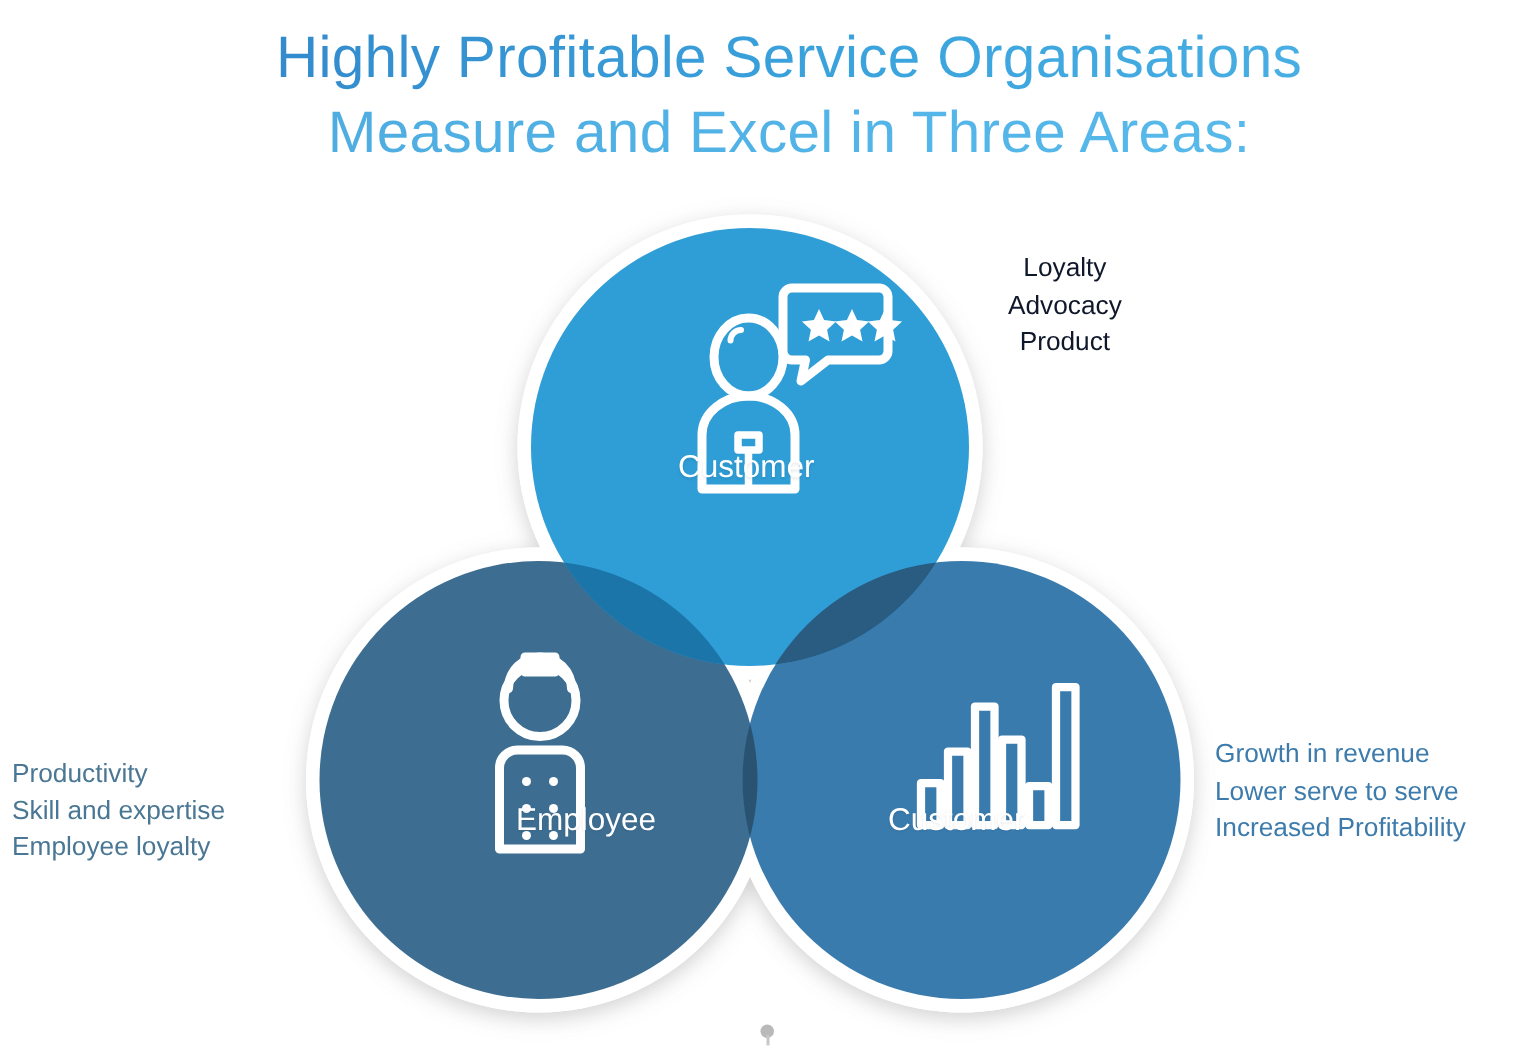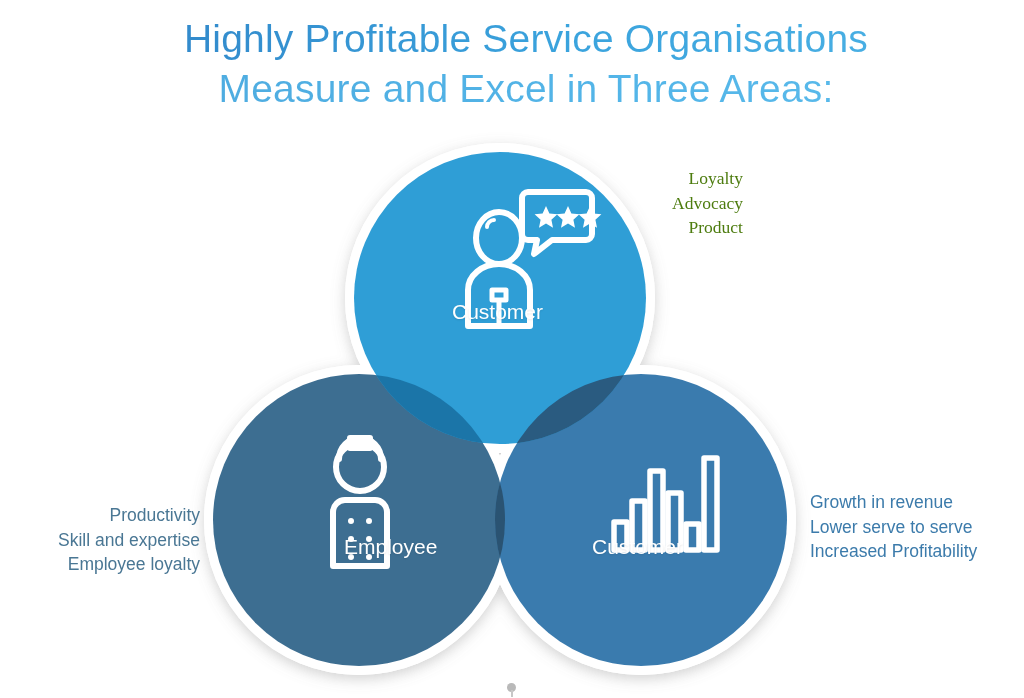--- a/index.html
+++ b/index.html
@@ -83,30 +83,28 @@
   
   .note {
     position: absolute;
     font-size: 17.5px;
     line-height: 24.5px;
     white-space: pre-line;
   }
   #note-customer {
     left: 672px;
     top: 166px;
-    color: #4d7c0f;
-    text-align: right;
-    font-family: Liberation Serif, serif;
+    color: #0f172a;
+    text-align: center;
   }
   #note-employee {
     left: 8px;
     top: 503px;
     width: 192px;
     color: #4a7794;
-    text-align: right;
   }
   #note-business {
     left: 810px;
     top: 490px;
     color: #3c7bab;
     text-align: left;
   }
 
   
   #bottom-marker {

